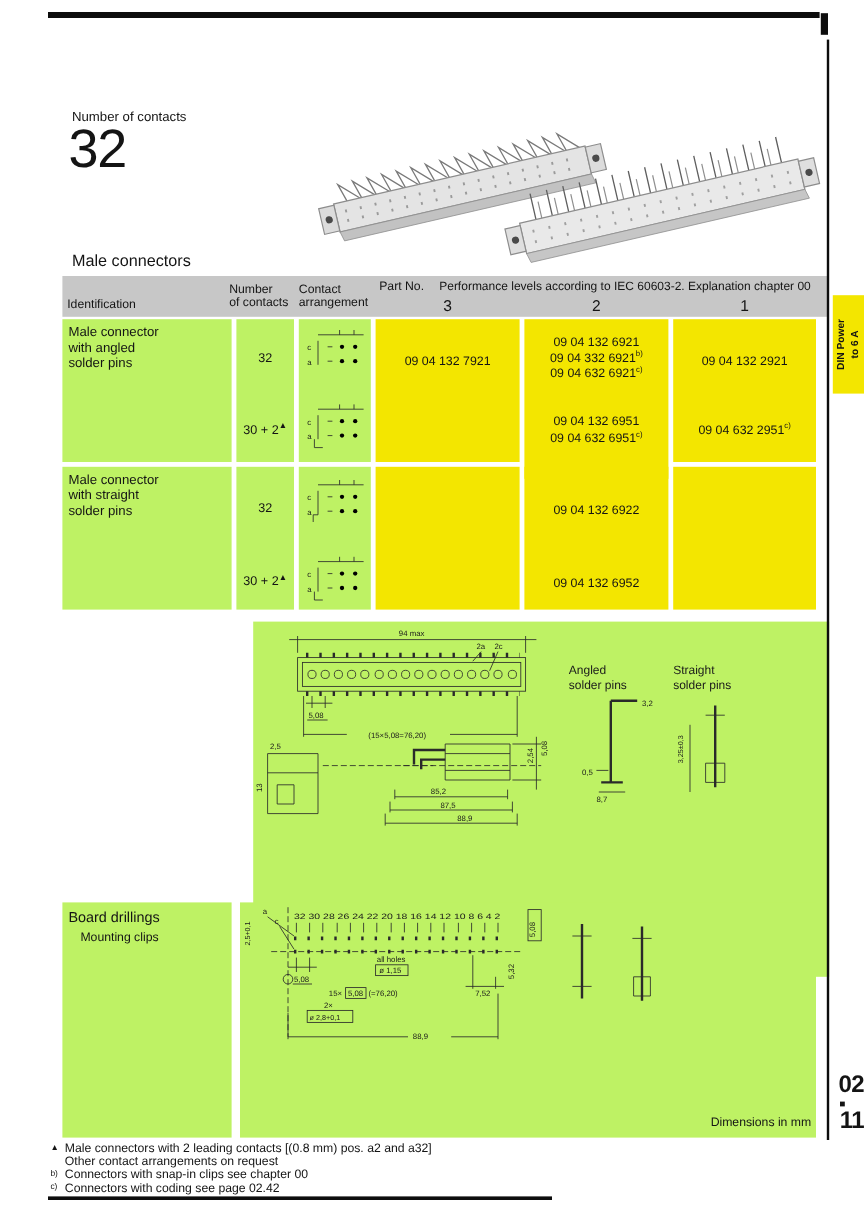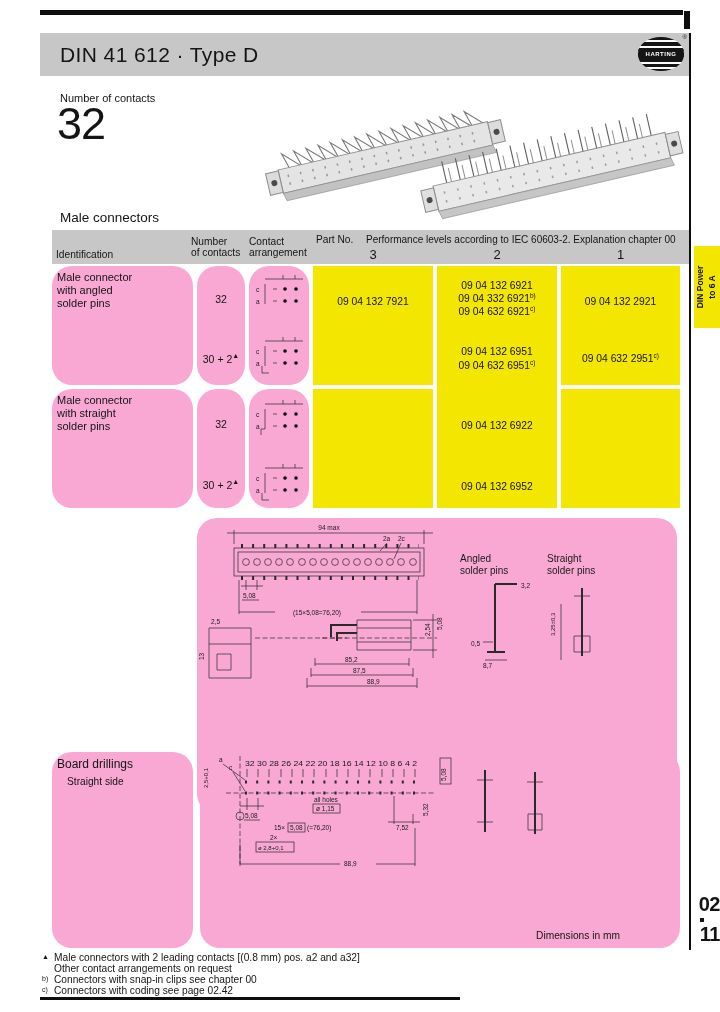--- a/index.html
+++ b/index.html
@@ -1,21 +1,21 @@
 <!DOCTYPE html>
 <html><head>
 <meta charset="utf-8">
 <style>
   html,body{margin:0;padding:0;background:#fff;}
   .page{position:relative;width:720px;height:1012px;background:#ffffff;
         font-family:"Liberation Sans","DejaVu Sans",sans-serif;color:#141414;overflow:hidden;}
   .abs{position:absolute;}
   .rule{background:#0d0d0d;}
   .band{background:#c7c7c7;}
-  .pale{background:#f9a8d4;border-radius:20px;}
+  .pale{background:#bef264;}
   .bright{background:#f3e600;}
   .title{font-size:21px;letter-spacing:.4px;white-space:nowrap;}
   .h13{font-size:13.5px;}
   .h12{font-size:12px;}
   .t10{font-size:10.2px;line-height:11px;white-space:nowrap;}
   .t11{font-size:11px;line-height:13px;white-space:nowrap;}
   .big{font-size:45px;letter-spacing:-1px;}
   .cell{position:absolute;}
   .pn{position:absolute;left:0;width:100%;text-align:center;font-size:10.3px;white-space:nowrap;}
   .pn sup{font-size:6.5px;}
@@ -28,44 +28,37 @@
         background:repeating-linear-gradient(180deg,#151515 0 3.4px,#fafafa 3.4px 5.4px);overflow:hidden;}
   .logo .mid{position:absolute;left:0;right:0;top:12px;height:10px;background:#151515;color:#fff;
         font-size:6px;font-weight:bold;text-align:center;line-height:10px;letter-spacing:.5px;}
   .logoreg{position:absolute;right:3px;top:1px;font-size:6px;}
   .tab{position:absolute;left:694px;top:246px;width:26px;height:82px;background:#f3e600;}
   .tabtext{position:absolute;left:694px;top:328px;width:82px;height:26px;transform:rotate(-90deg);
         transform-origin:0 0;text-align:center;font-weight:bold;font-size:8.5px;line-height:12px;}
   .pgnum{position:absolute;left:686px;width:34px;text-align:right;font-size:20px;font-weight:bold;letter-spacing:-.5px;}
   .fn{position:absolute;left:42px;font-size:10.2px;white-space:nowrap;}
   .fn .mk{display:inline-block;width:12px;font-size:7px;vertical-align:2px;}
-  .dimnote{position:absolute;left:480px;top:930px;width:196px;text-align:center;font-size:10.2px;}
+  .dimnote{position:absolute;left:480px;top:930px;width:196px;text-align:right;font-size:10.2px;}
   svg .dl{stroke:#2a2a2a;stroke-width:.7;fill:none;}
   svg .dlt{stroke:#2a2a2a;stroke-width:2;fill:none;}
   svg .dsh{stroke-dasharray:5 2.5;}
   svg .dt{font-size:6.5px;fill:#1a1a1a;}
   svg .dt6{font-size:6px;fill:#1a1a1a;}
   svg .dt10{font-size:10px;fill:#1a1a1a;}
   svg text{font-family:"Liberation Sans","DejaVu Sans",sans-serif;}
 </style>
 </head>
 <body>
 
 <div class="page">
 
   <div class="abs rule" style="left:40px;top:10px;width:643px;height:5px"></div>
   <div class="abs rule" style="left:684px;top:11px;width:6px;height:18px"></div>
 
-  <div class="abs band" style="left:40px;top:33px;width:650px;height:43px">
-    <div class="abs title" style="left:20px;top:10px">DIN 41 612 · Type D</div>
-    <div class="logo">
-      <div class="mid">HARTING</div>
-    </div>
-    <div class="logoreg">®</div>
-  </div>
 
   <div class="abs t11" style="left:60px;top:92px">Number of contacts</div>
   <div class="abs big" style="left:57px;top:98px">32</div>
 
   <svg class="abs" style="left:248px;top:74px" width="452" height="146" viewBox="0 0 452 146">
     <g transform="translate(30,96) rotate(-13)">
       <path d="M12,2 l-5,-17 l17.5,17 l-5,-17 l17.5,17 l-5,-17 l17.5,17 l-5,-17 l17.5,17 l-5,-17 l17.5,17 l-5,-17 l17.5,17 l-5,-17 l17.5,17 l-5,-17 l17.5,17 l-5,-17 l17.5,17 l-5,-17 l17.5,17 l-5,-17 l17.5,17 l-5,-17 l17.5,17 l-5,-17 l17.5,17 l-5,-17 l17.5,17 l-5,-17 l17.5,17 l-5,-17 l17.5,17" fill="none" stroke="#7a7a7a" stroke-width="1.1"></path>
       <rect x="0" y="0" width="215" height="24" fill="#e4e4e4" stroke="#8d8d8d"></rect>
       <line x1="8" y1="8" x2="208" y2="8" stroke="#9a9a9a" stroke-width="2.4" stroke-dasharray="1.6 11"></line>
       <line x1="8" y1="16" x2="208" y2="16" stroke="#9a9a9a" stroke-width="2.4" stroke-dasharray="1.6 11"></line>
@@ -181,21 +174,21 @@
       <text class="dt" x="3" y="32">a</text>
     </svg>
   </div>
   <div class="cell bright" style="left:313px;top:389px;width:120px;height:119px"></div>
   <div class="cell bright" style="left:437px;top:389px;width:120px;height:119px">
     <div class="pn" style="top:30px"><span>09 04 132 6922</span><sup></sup></div>
     <div class="pn" style="top:91px"><span>09 04 132 6952</span><sup></sup></div>
   </div>
   <div class="cell bright" style="left:561px;top:389px;width:119px;height:119px"></div>
 
-  <div class="cell pale" style="left:197px;top:518px;width:480px;height:296px">
+  <div class="cell pale" style="left:211px;top:518px;width:480px;height:296px">
     <svg width="480" height="230" viewBox="0 0 480 230">
       <rect class="dl" x="37" y="30" width="190" height="28"></rect>
       <rect class="dl" x="41" y="34" width="182" height="20"></rect>
       <g>
         <circle class="dl" cx="49" cy="44" r="3.4"></circle>
           <circle class="dl" cx="60" cy="44" r="3.4"></circle>
         <circle class="dl" cx="71" cy="44" r="3.4"></circle>
           <circle class="dl" cx="82" cy="44" r="3.4"></circle>
         <circle class="dl" cx="93" cy="44" r="3.4"></circle>
           <circle class="dl" cx="105" cy="44" r="3.4"></circle>
@@ -246,21 +239,21 @@
       <path class="dl" d="M286,124 h10 M288,142 h22"></path>
       <text class="dt" x="286" y="150">8,7</text>
       <path class="dlt" d="M385,70 v68"></path>
       <path class="dl" d="M377,78 h16 M377,118 h16 v16 h-16 z M364,86 v56"></path>
       <text class="dt6" transform="rotate(-90 358 118)" x="358" y="118">3,25±0,3</text>
     </svg>
   </div>
 
   <div class="cell pale" style="left:52px;top:752px;width:141px;height:196px">
     <div class="abs h12" style="left:5px;top:5px">Board drillings</div>
-    <div class="abs t10" style="left:15px;top:24px">Straight side</div>
+    <div class="abs t10" style="left:15px;top:24px">Mounting clips</div>
   </div>
   <div class="cell pale" style="left:200px;top:752px;width:480px;height:196px">
     <svg width="480" height="172" viewBox="0 0 480 172">
       <text class="dt" x="45" y="14" textLength="172" lengthAdjust="spacingAndGlyphs">32 30 28 26 24 22 20 18 16 14 12 10 8 6 4 2</text>
       <path class="dl" d="M47,17v8M58,17v8M69,17v8M81,17v8M92,17v8M103,17v8M114,17v8M126,17v8M137,17v8M148,17v8M159,17v8M170,17v8M182,17v8M193,17v8M204,17v8M215,17v8" stroke-width=".5"></path>
       <line x1="45" y1="30" x2="218" y2="30" stroke="#2a2a2a" stroke-width="3" stroke-dasharray="2 9.2"></line>
       <line x1="45" y1="41" x2="218" y2="41" stroke="#2a2a2a" stroke-width="3" stroke-dasharray="2 9.2"></line>
       <text class="dt" x="19" y="10">a</text>
       <text class="dt" x="29" y="18">c</text>
       <path class="dl" d="M23,12 L45,28 M33,20 L45,39"></path>

